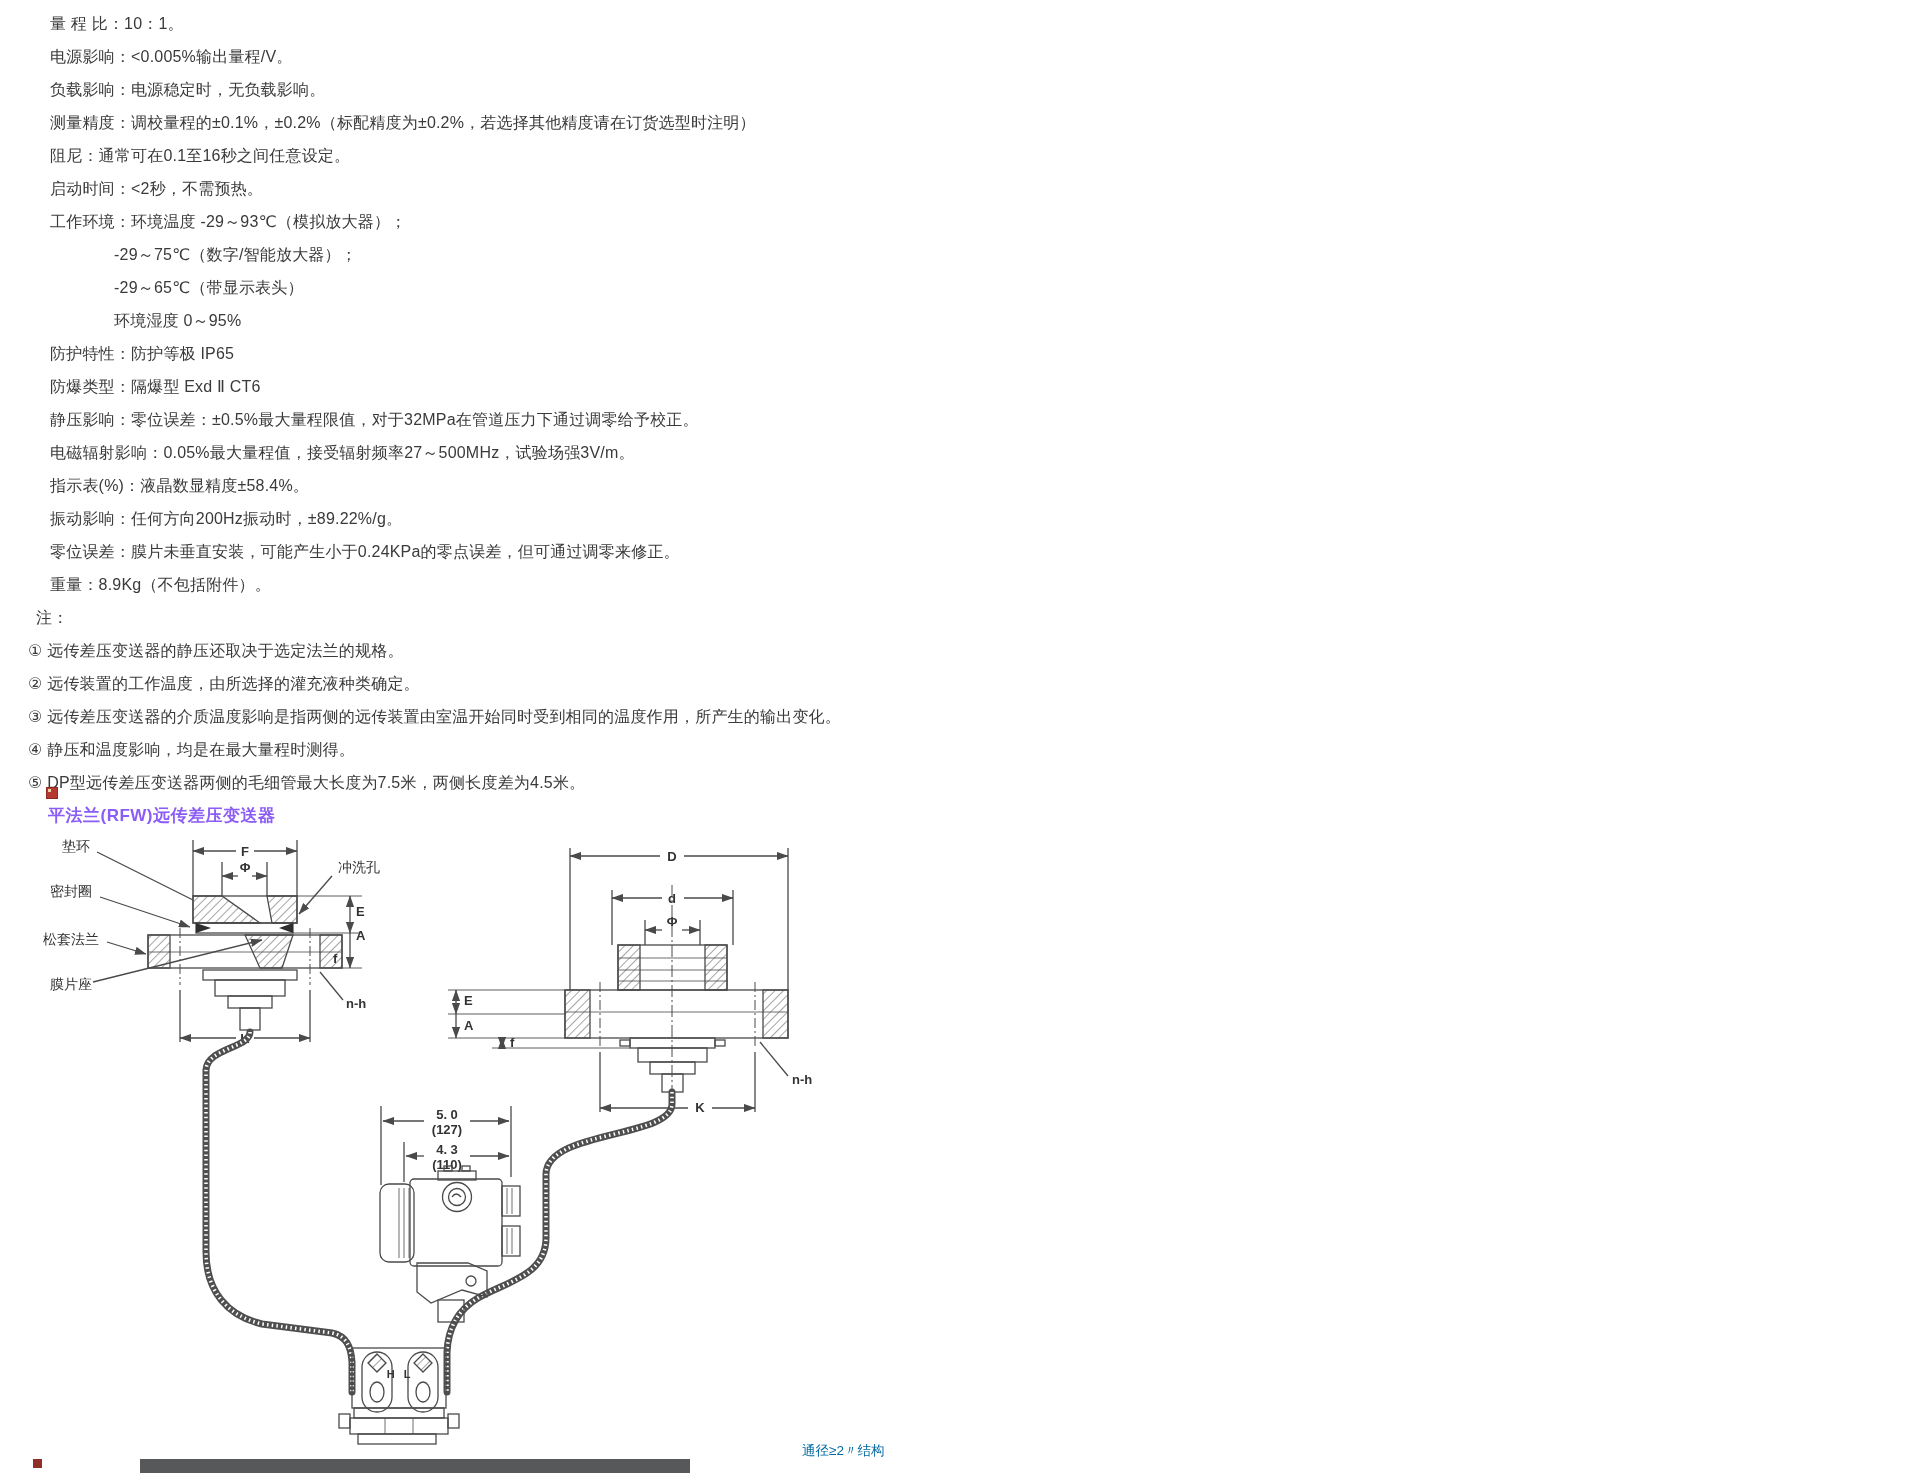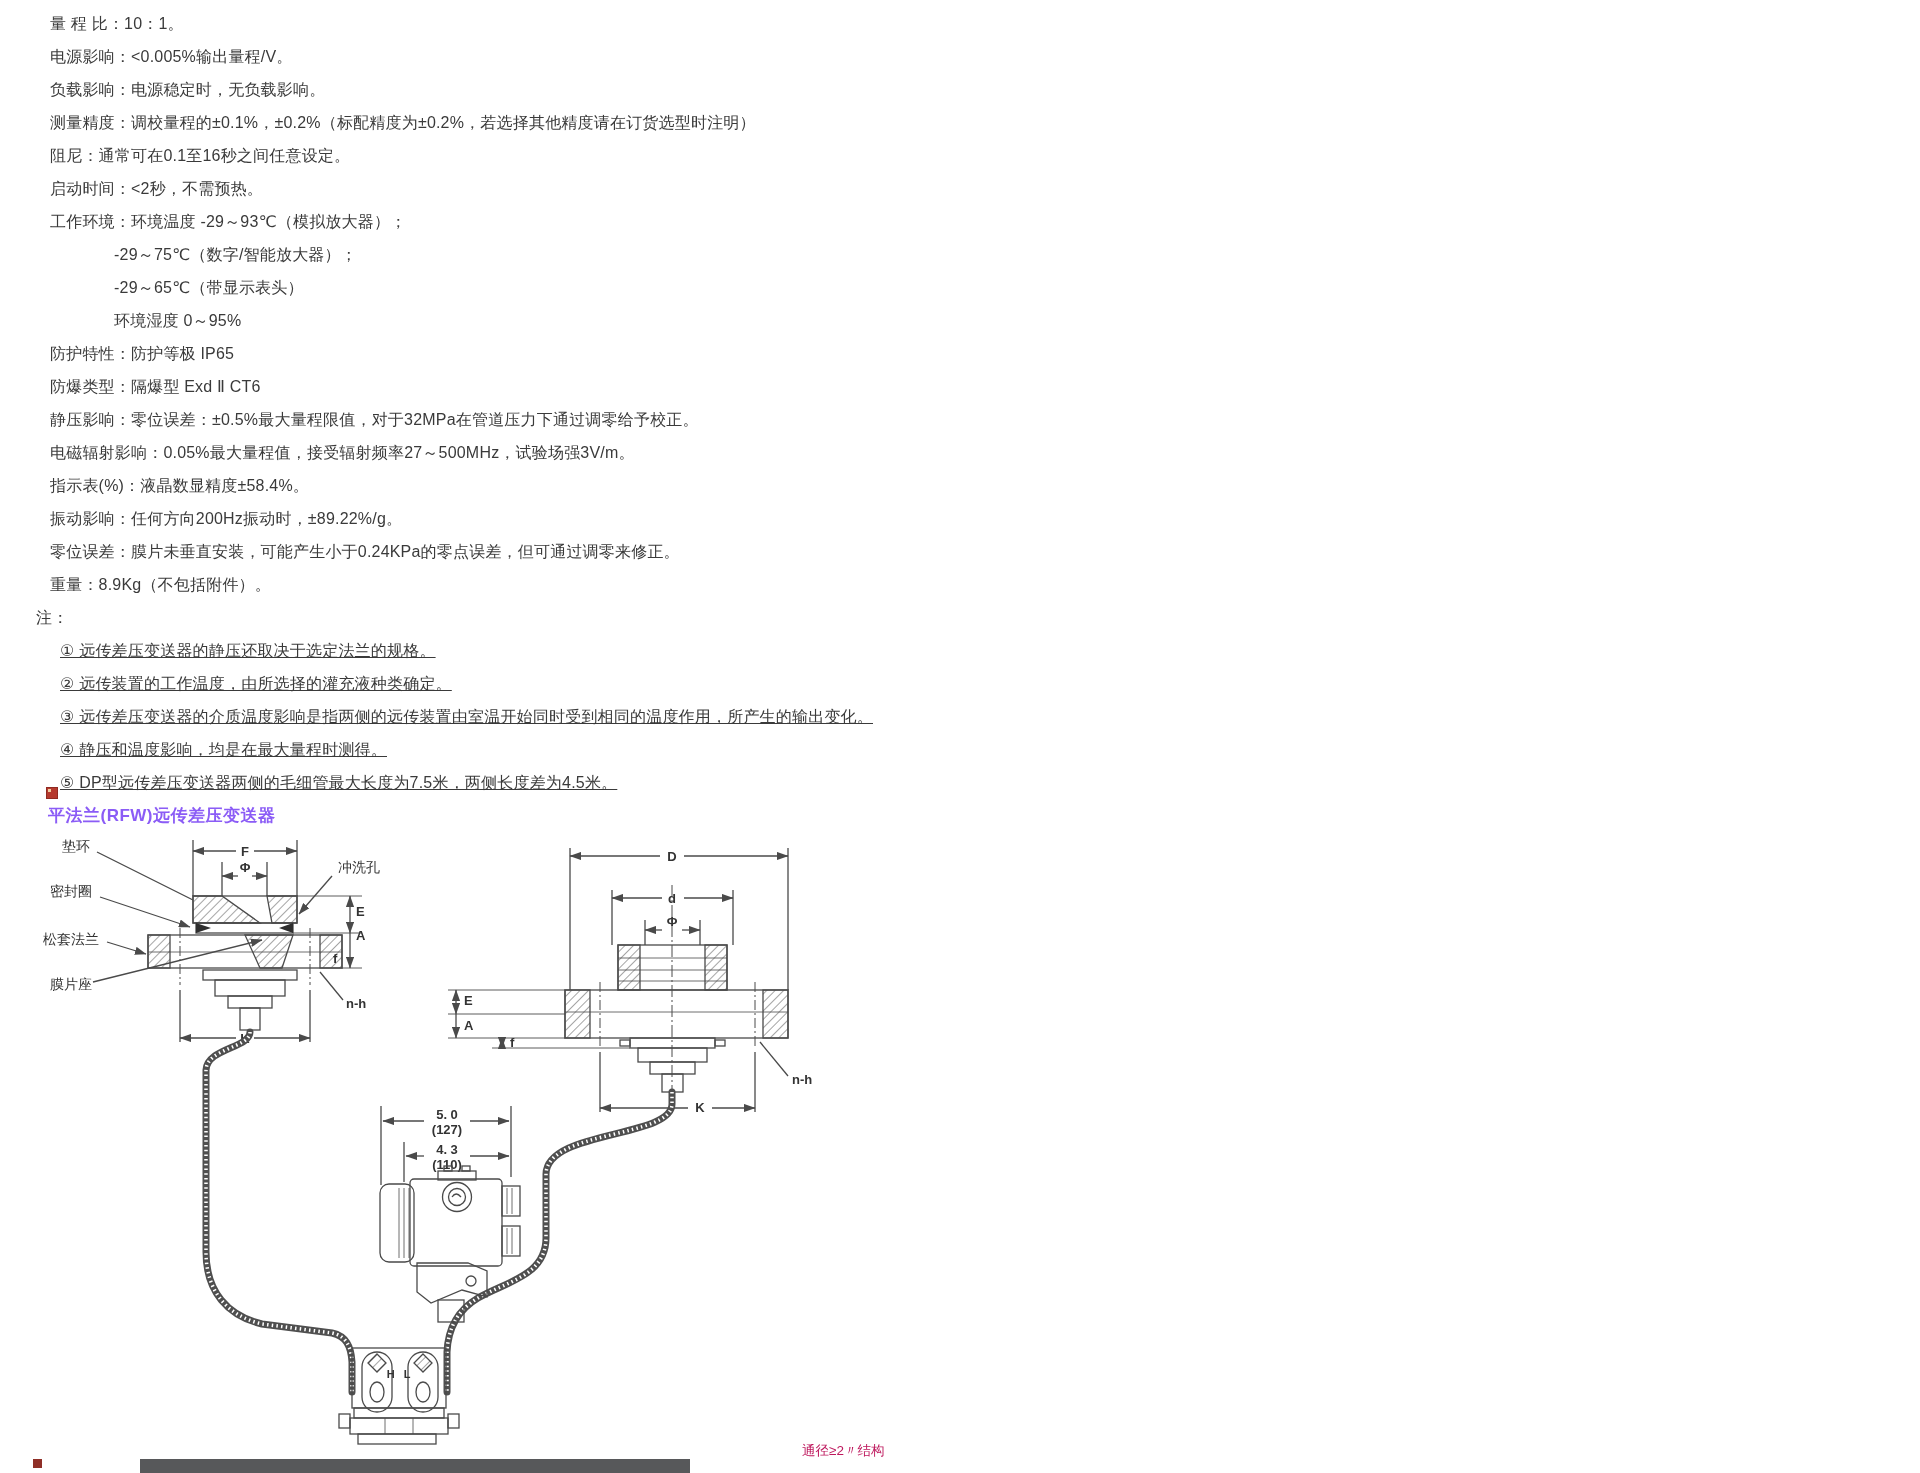--- a/index.html
+++ b/index.html
@@ -7,32 +7,32 @@
     width:1920px;height:1473px;position:relative;background:#ffffff;
     font-family:"Liberation Sans","DejaVu Sans",sans-serif;color:#333;overflow:hidden;
   }
   .spec-block{position:absolute;left:0;top:7px;width:960px;}
   .spec-line{
     padding-left:50px;height:33px;line-height:33px;font-size:16px;
     color:#3a3a3a;white-space:nowrap;letter-spacing:.2px;
   }
   .spec-line.indent{padding-left:114px;}
   .spec-line.notes-head{padding-left:36px;}
-  .spec-line.note{padding-left:60px;text-decoration:underline;}
+  .spec-line.note{padding-left:28px;}
   .broken-img{
     position:absolute;left:46px;top:787px;width:12px;height:12px;
     background:#b5392e;border:1px solid #8f2a22;box-sizing:border-box;
   }
   .broken-img::after{content:"";position:absolute;left:1px;top:1px;width:3px;height:3px;background:#f0cfa2;}
   .section-title{
     position:absolute;left:48px;top:804px;font-size:17px;font-weight:bold;color:#8b5cf6;
     letter-spacing:.5px;
   }
   .caption{
-    position:absolute;left:802px;top:1442px;font-size:13.5px;color:#be185d;white-space:nowrap;
+    position:absolute;left:802px;top:1442px;font-size:13.5px;color:#0369a1;white-space:nowrap;
   }
   .bottom-bar{
     position:absolute;left:140px;top:1459px;width:550px;height:14px;background:#57585a;
   }
   .broken-img-sm{
     position:absolute;left:33px;top:1459px;width:9px;height:9px;background:#8f2f27;
   }
   svg.drawing{position:absolute;left:0;top:0;}
   svg.drawing text{font-family:"Liberation Sans","DejaVu Sans",sans-serif;fill:#333;}
   .dimlabel{font-size:13px;font-weight:bold;}

